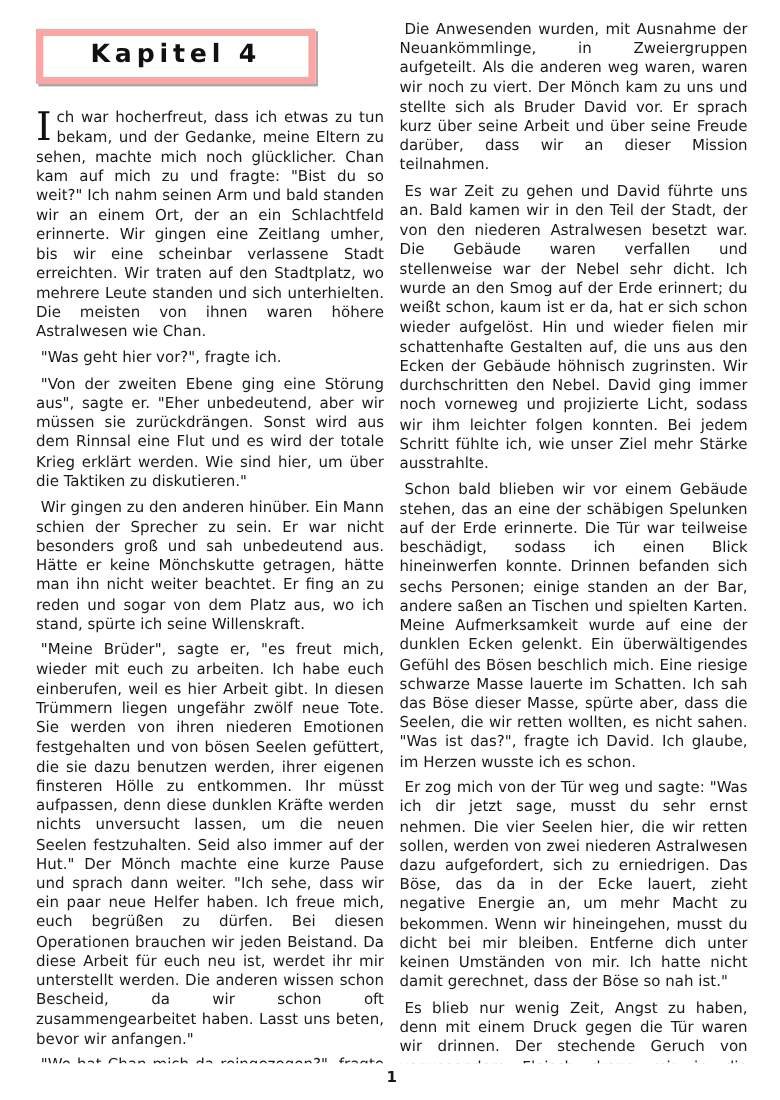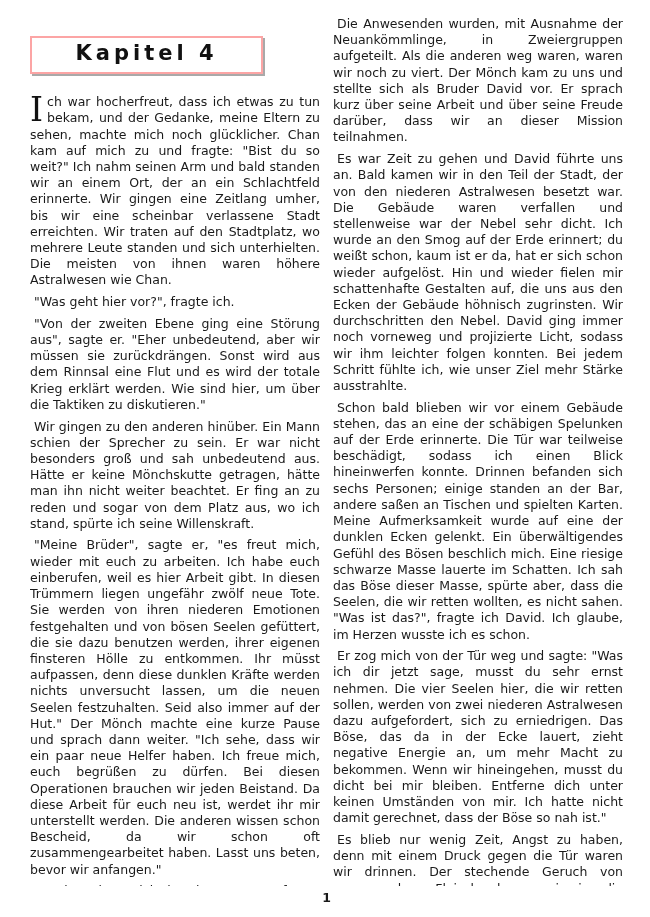--- a/index.html
+++ b/index.html
@@ -26,22 +26,22 @@
     align-items: flex-start;
   }
   .col {
     width: 290px;
     min-width: 290px;
     text-align: justify;
     font-size: 12.5px;
     line-height: 16.2px;
   }
   .chapter-box {
-    margin: 20px 57px 20px 0;
-    border: 2px solid #fca5a5;
+    margin: 8px 57px 20px 0;
+    border: 6px solid #fca5a5;
     box-shadow: 2px 2px 0 0 #a9a9a9;
     text-align: center;
     padding: 7px 2px 8px;
     background: #ffffff;
   }
   .chapter-title {
     font-weight: bold;
     font-size: 21px;
     letter-spacing: 4px;
     white-space: nowrap;

